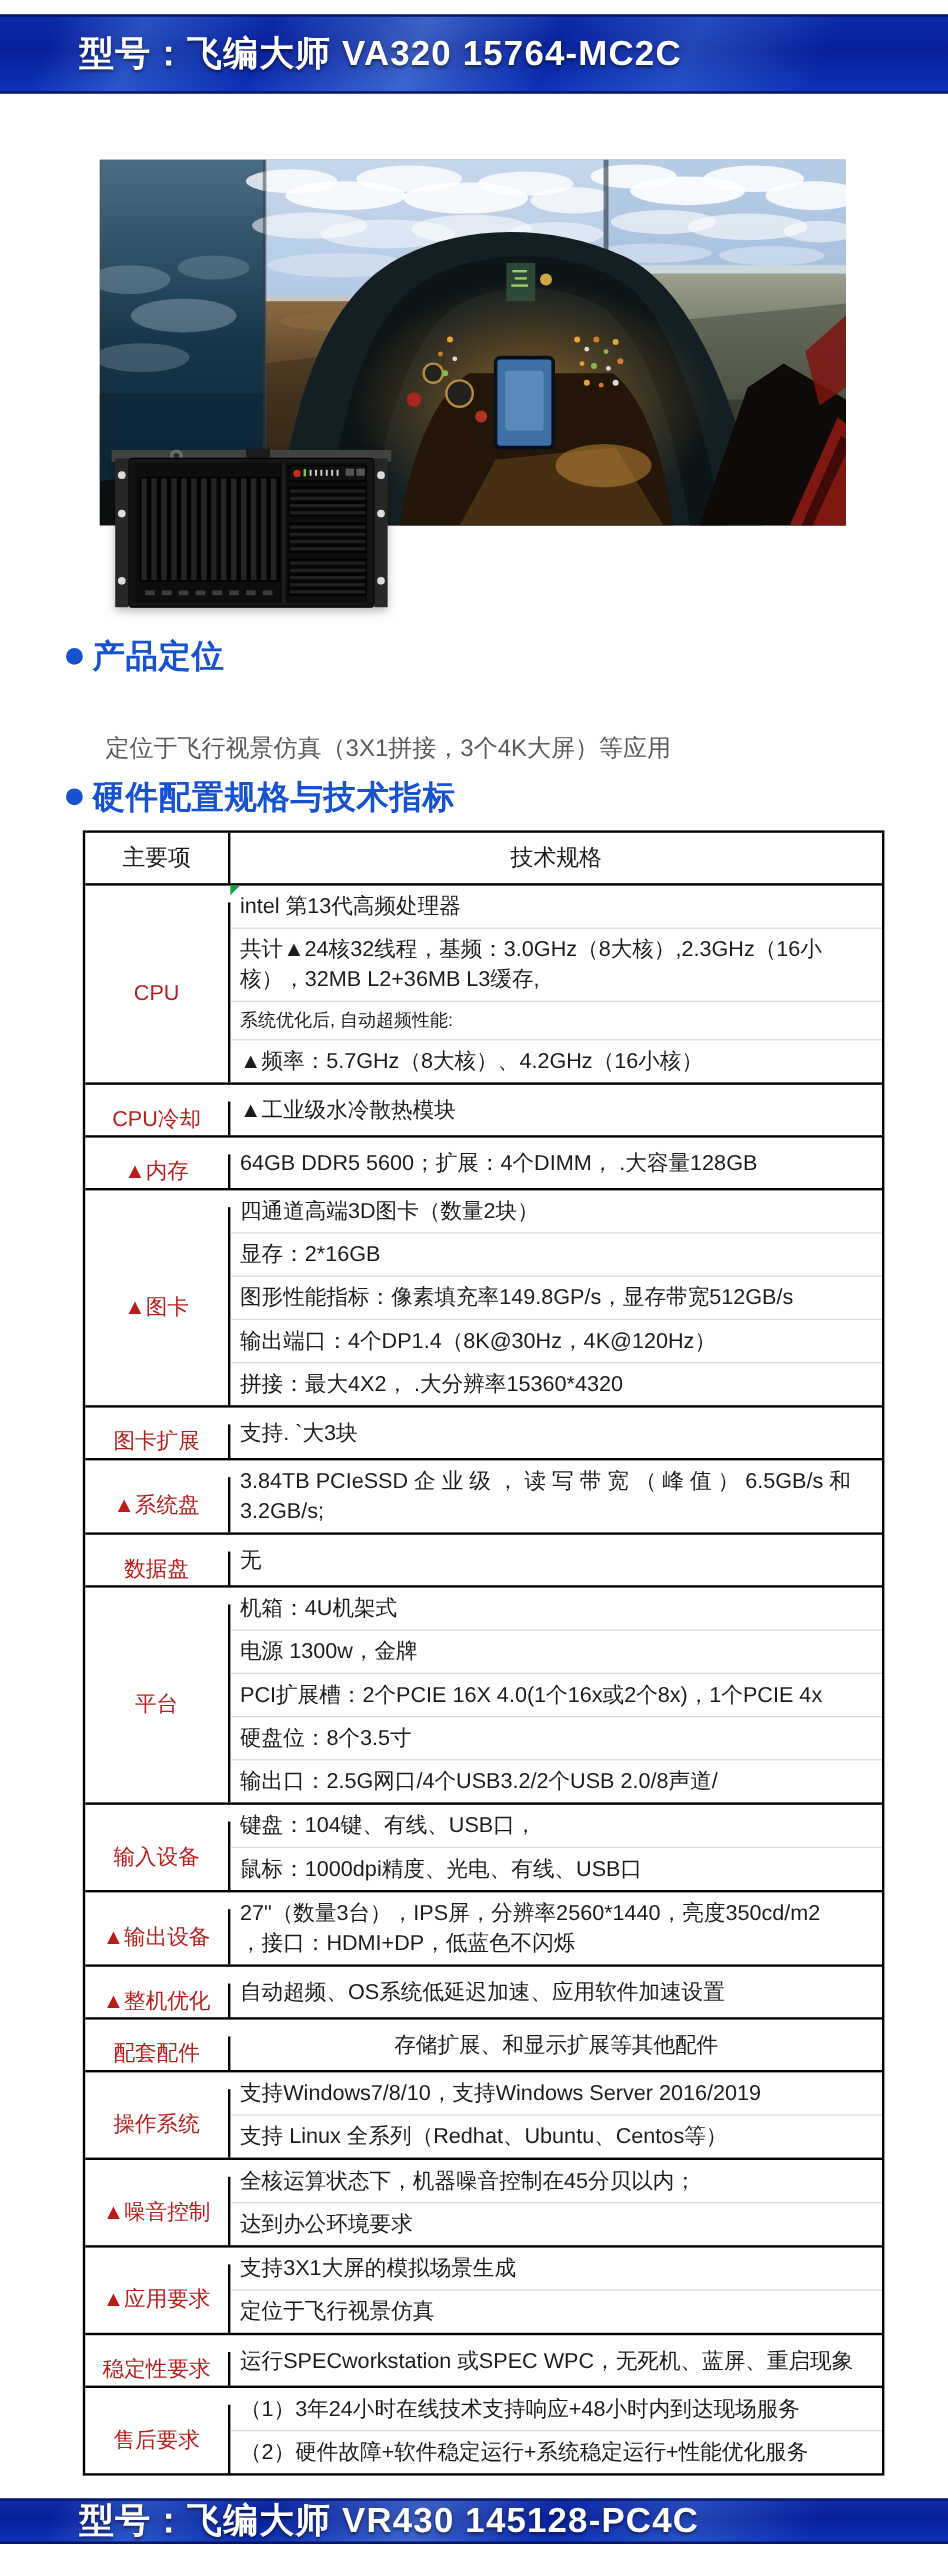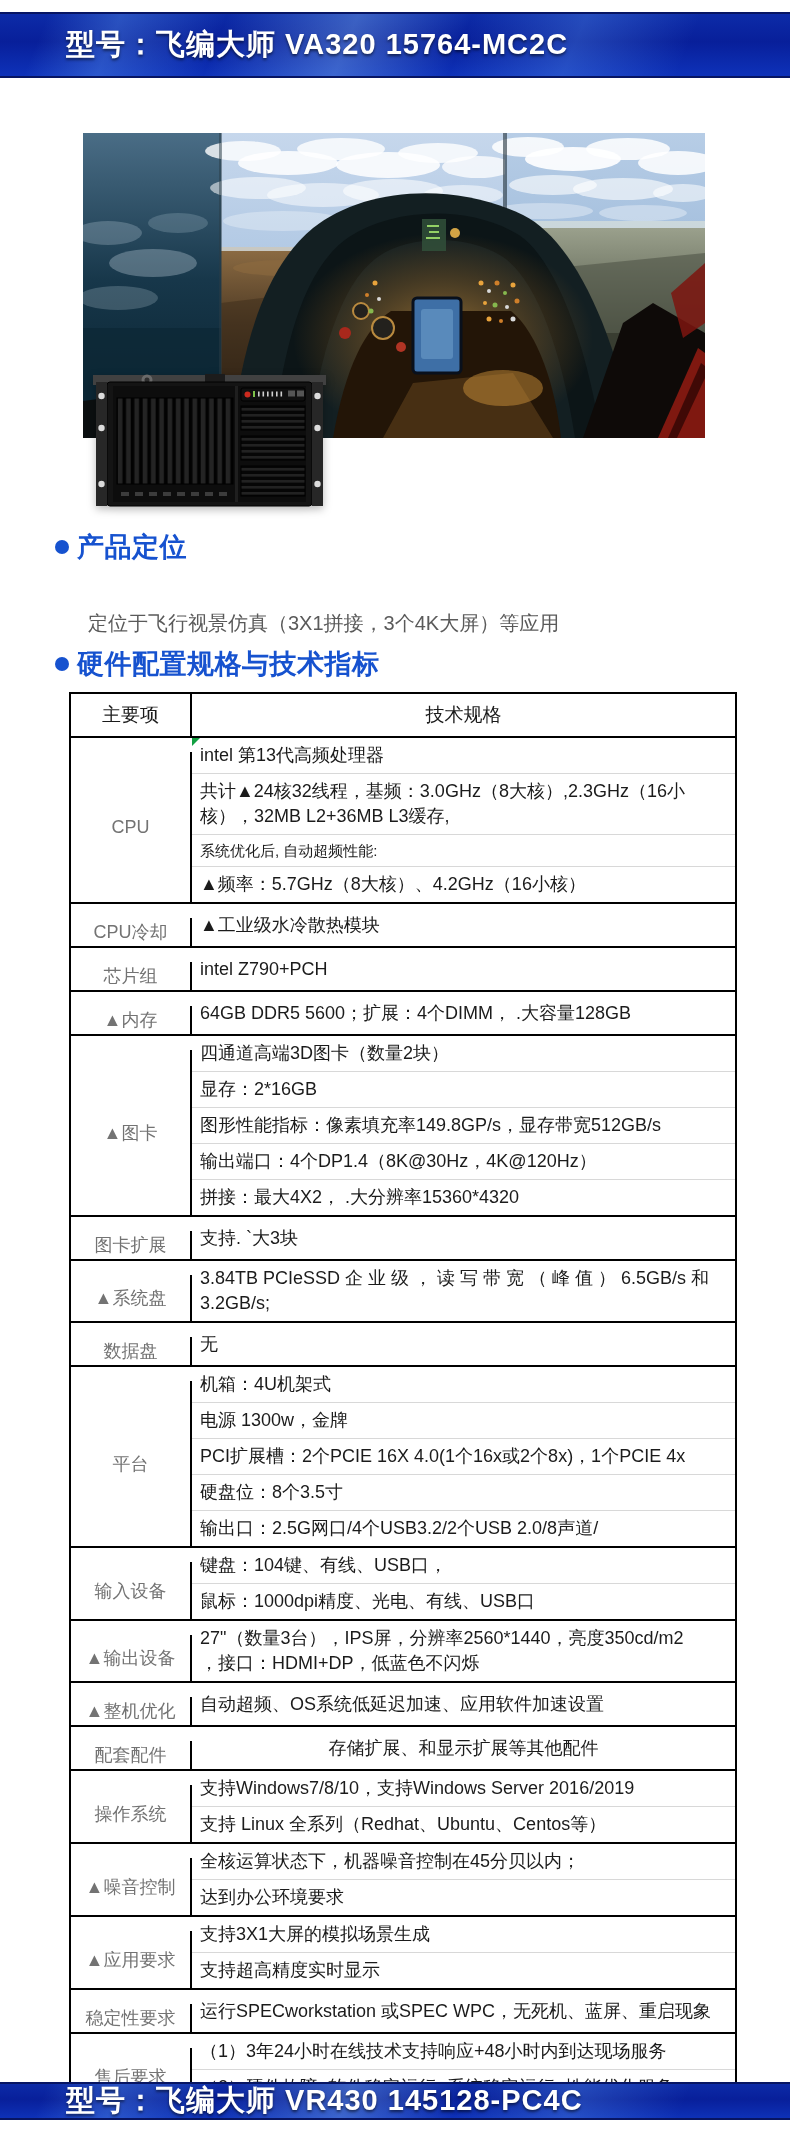--- a/index.html
+++ b/index.html
@@ -35,21 +35,21 @@
   
   .spec-table{position:absolute;left:69px;top:692px;width:668px;box-sizing:border-box;
     border:2px solid #000;background:#fff;}
   .thead{display:flex;border-bottom:2px solid #000;}
   .thead .h1{width:115px;flex:none;border-right:2px solid #000;display:flex;align-items:center;
     justify-content:center;padding:8px 2px;font-size:19px;color:#1b1b1b;}
   .thead .h2{flex:1;display:flex;align-items:center;justify-content:center;font-size:19px;color:#1b1b1b;}
   .trow{display:flex;border-bottom:2px solid #000;}
   .trow:last-child{border-bottom:none;}
   .tlabel{width:115px;flex:none;border-right:2px solid #000;display:flex;align-items:center;
-    justify-content:center;text-align:center;font-size:18px;color:#737373;padding:2px;margin-top:14px;}
+    justify-content:center;text-align:center;font-size:18px;color:#b91c1c;padding:2px;margin-top:14px;}
   .tcontent{flex:1;display:flex;flex-direction:column;min-width:0;}
   .sub{position:relative;padding:5px 8px;display:flex;flex-direction:column;justify-content:center;flex:1;}
   .sub + .sub{border-top:1px solid #d8d8d8;}
   .ln{font-size:18px;line-height:25px;color:#1b1b1b;white-space:nowrap;overflow:hidden;}
   .sub.small .ln{font-size:15px;line-height:21px;}
   .sub.center{text-align:center;}
   .corner-marker{position:absolute;left:0;top:0;width:0;height:0;
     border-top:8px solid #12a042;border-right:8px solid transparent;}
 </style>
 </head>
@@ -293,28 +293,20 @@
         </div>
         <div class="trow">
           <div class="tlabel">CPU冷却</div>
           <div class="tcontent">
             <div class="sub">
               <div class="ln">▲工业级水冷散热模块</div>
             </div>
           </div>
         </div>
         <div class="trow">
-          <div class="tlabel">芯片组</div>
-          <div class="tcontent">
-            <div class="sub">
-              <div class="ln">intel Z790+PCH</div>
-            </div>
-          </div>
-        </div>
-        <div class="trow">
           <div class="tlabel">▲内存</div>
           <div class="tcontent">
             <div class="sub">
               <div class="ln">64GB DDR5 5600；扩展：4个DIMM，  .大容量128GB</div>
             </div>
           </div>
         </div>
         <div class="trow">
           <div class="tlabel">▲图卡</div>
           <div class="tcontent">
@@ -438,21 +430,21 @@
             </div>
           </div>
         </div>
         <div class="trow">
           <div class="tlabel">▲应用要求</div>
           <div class="tcontent">
             <div class="sub">
               <div class="ln">支持3X1大屏的模拟场景生成</div>
             </div>
             <div class="sub">
-              <div class="ln">支持超高精度实时显示</div>
+              <div class="ln">定位于飞行视景仿真</div>
             </div>
           </div>
         </div>
         <div class="trow">
           <div class="tlabel">稳定性要求</div>
           <div class="tcontent">
             <div class="sub">
               <div class="ln">运行SPECworkstation 或SPEC WPC，无死机、蓝屏、重启现象</div>
             </div>
           </div>

